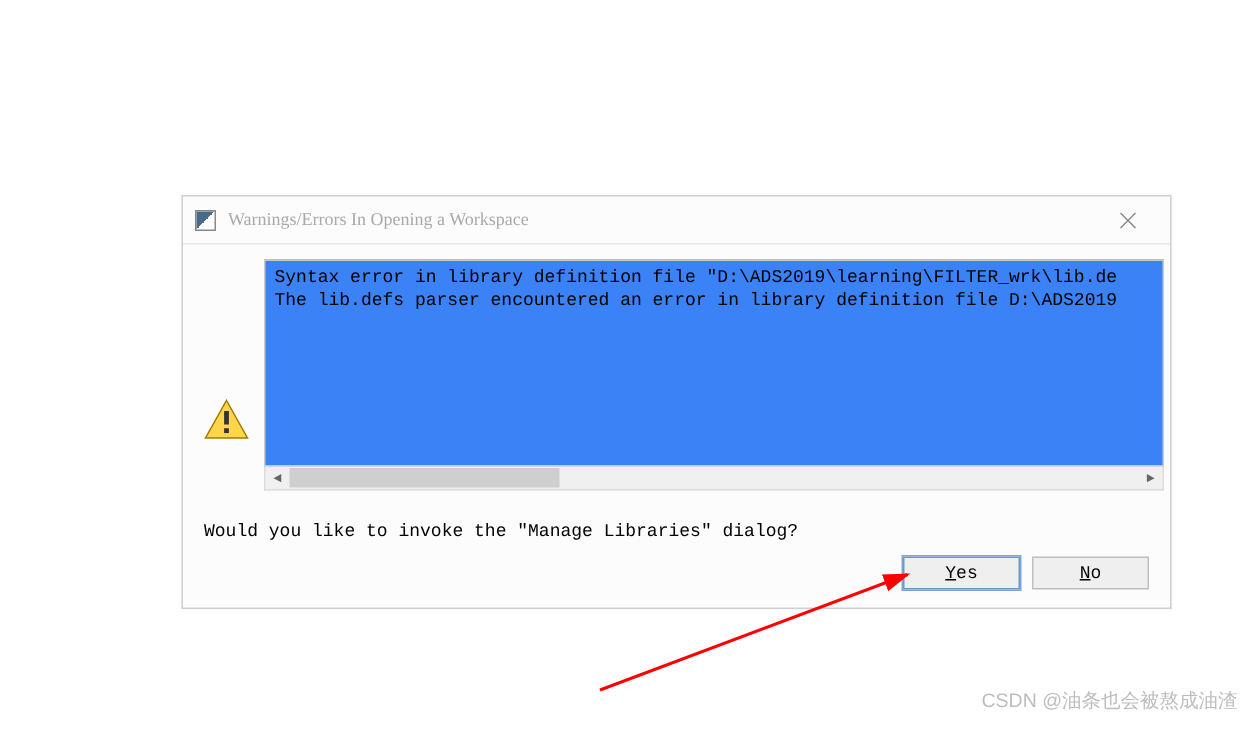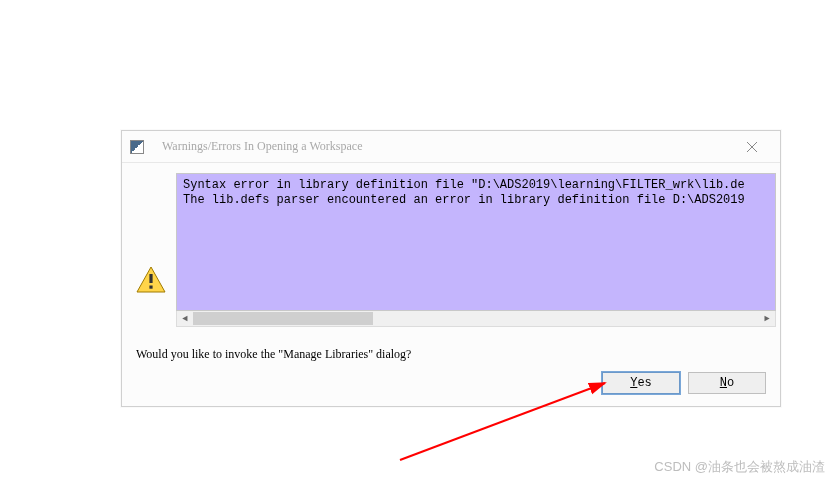--- a/index.html
+++ b/index.html
@@ -25,21 +25,21 @@
     height: 32px;
     display: flex;
     align-items: center;
     justify-content: space-between;
     padding: 0 10px 0 8px;
     border-bottom: 1px solid #e8e8e8;
   }
   .titlebar-left {
     display: flex;
     align-items: center;
-    gap: 18px;
+    gap: 8px;
     text-align: right;
   }
   .app-icon {
     width: 14px;
     height: 14px;
     display: inline-block;
     border: 1px solid #888;
     background: linear-gradient(135deg, #4a6a8a 50%, #fff 50%);
   }
   .title-text {
@@ -68,21 +68,21 @@
     align-items: center;
     justify-content: center;
     padding-top: 60px;
   }
   .warn-icon svg { display: block; }
   .main-col { flex: 1; }
   .textbox {
     width: 600px;
     height: 138px;
     border: 1px solid #c8c8c8;
-    background: #c4b5fd;
+    background: #3b82f6;
     padding: 4px 6px;
     font-family: "SimSun", "Courier New", monospace;
     font-size: 12px;
     line-height: 15px;
     white-space: pre;
     overflow: hidden;
     color: #000;
   }
   .hscroll {
     width: 600px;
@@ -114,21 +114,21 @@
   .hscroll .thumb {
     position: absolute;
     left: 0;
     top: 0;
     bottom: 0;
     width: 180px;
     background: #cfcfcf;
   }
   .question-row {
     padding: 6px 14px 4px 14px;
-    font-family: Liberation Serif, serif;
+    font-family: Liberation Mono, monospace;
     font-size: 12px;
     color: #000;
   }
   .button-row {
     display: flex;
     justify-content: flex-end;
     gap: 8px;
     padding: 6px 14px 12px 14px;
   }
   .btn {

